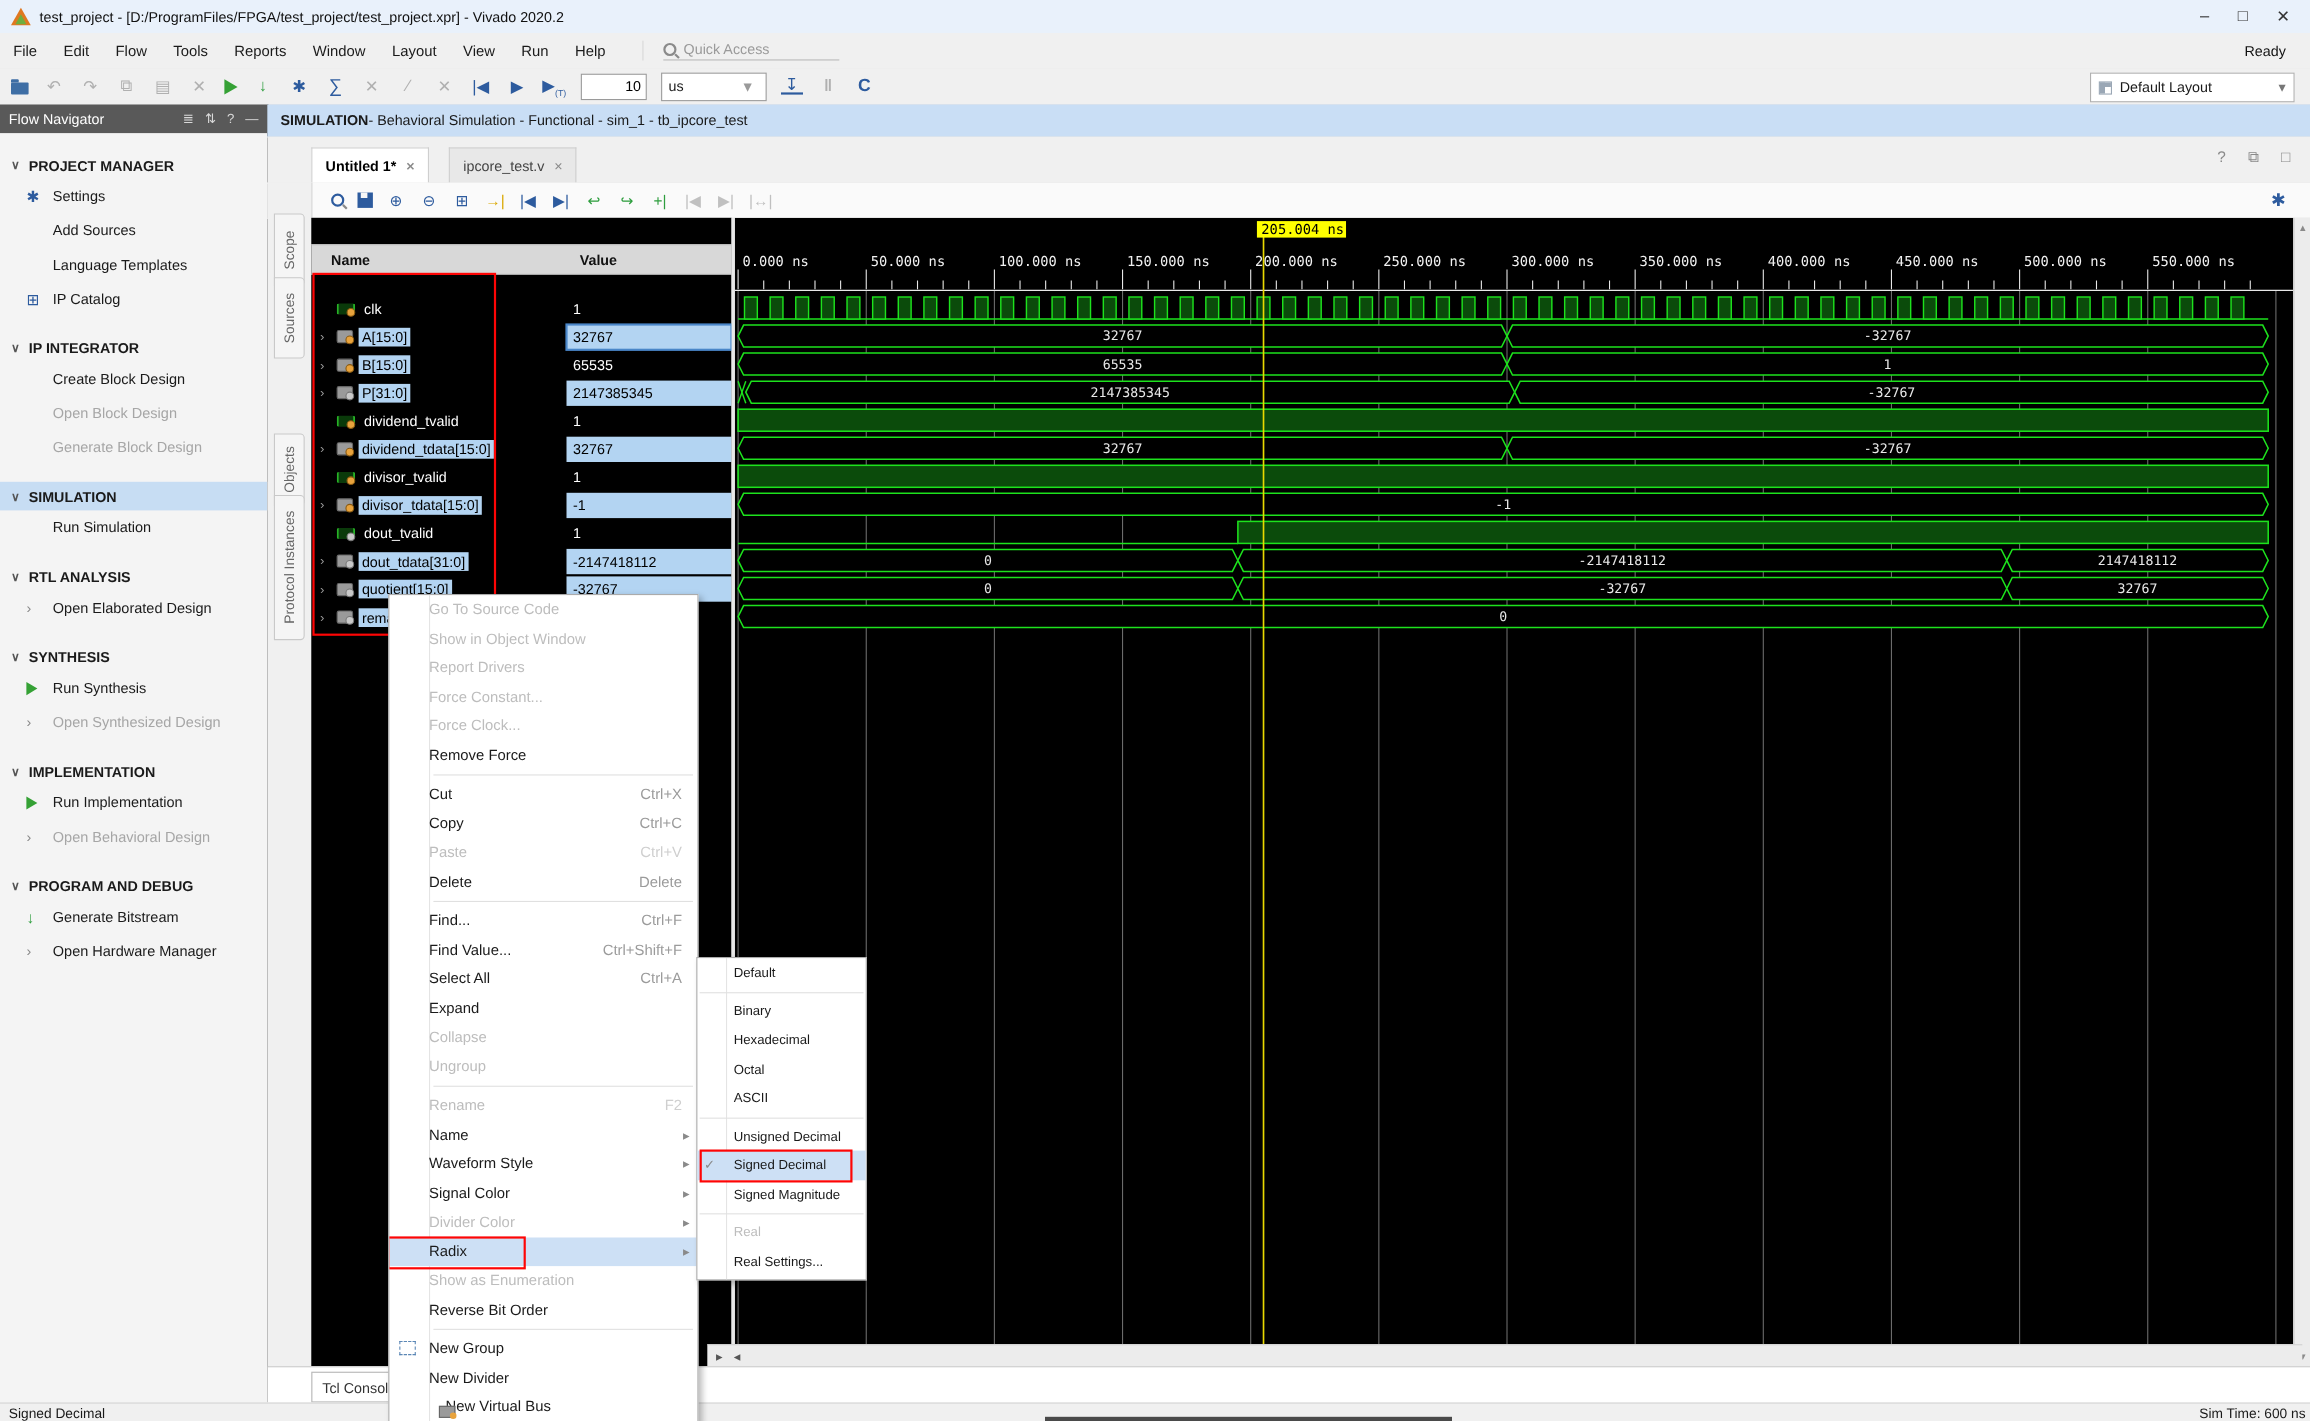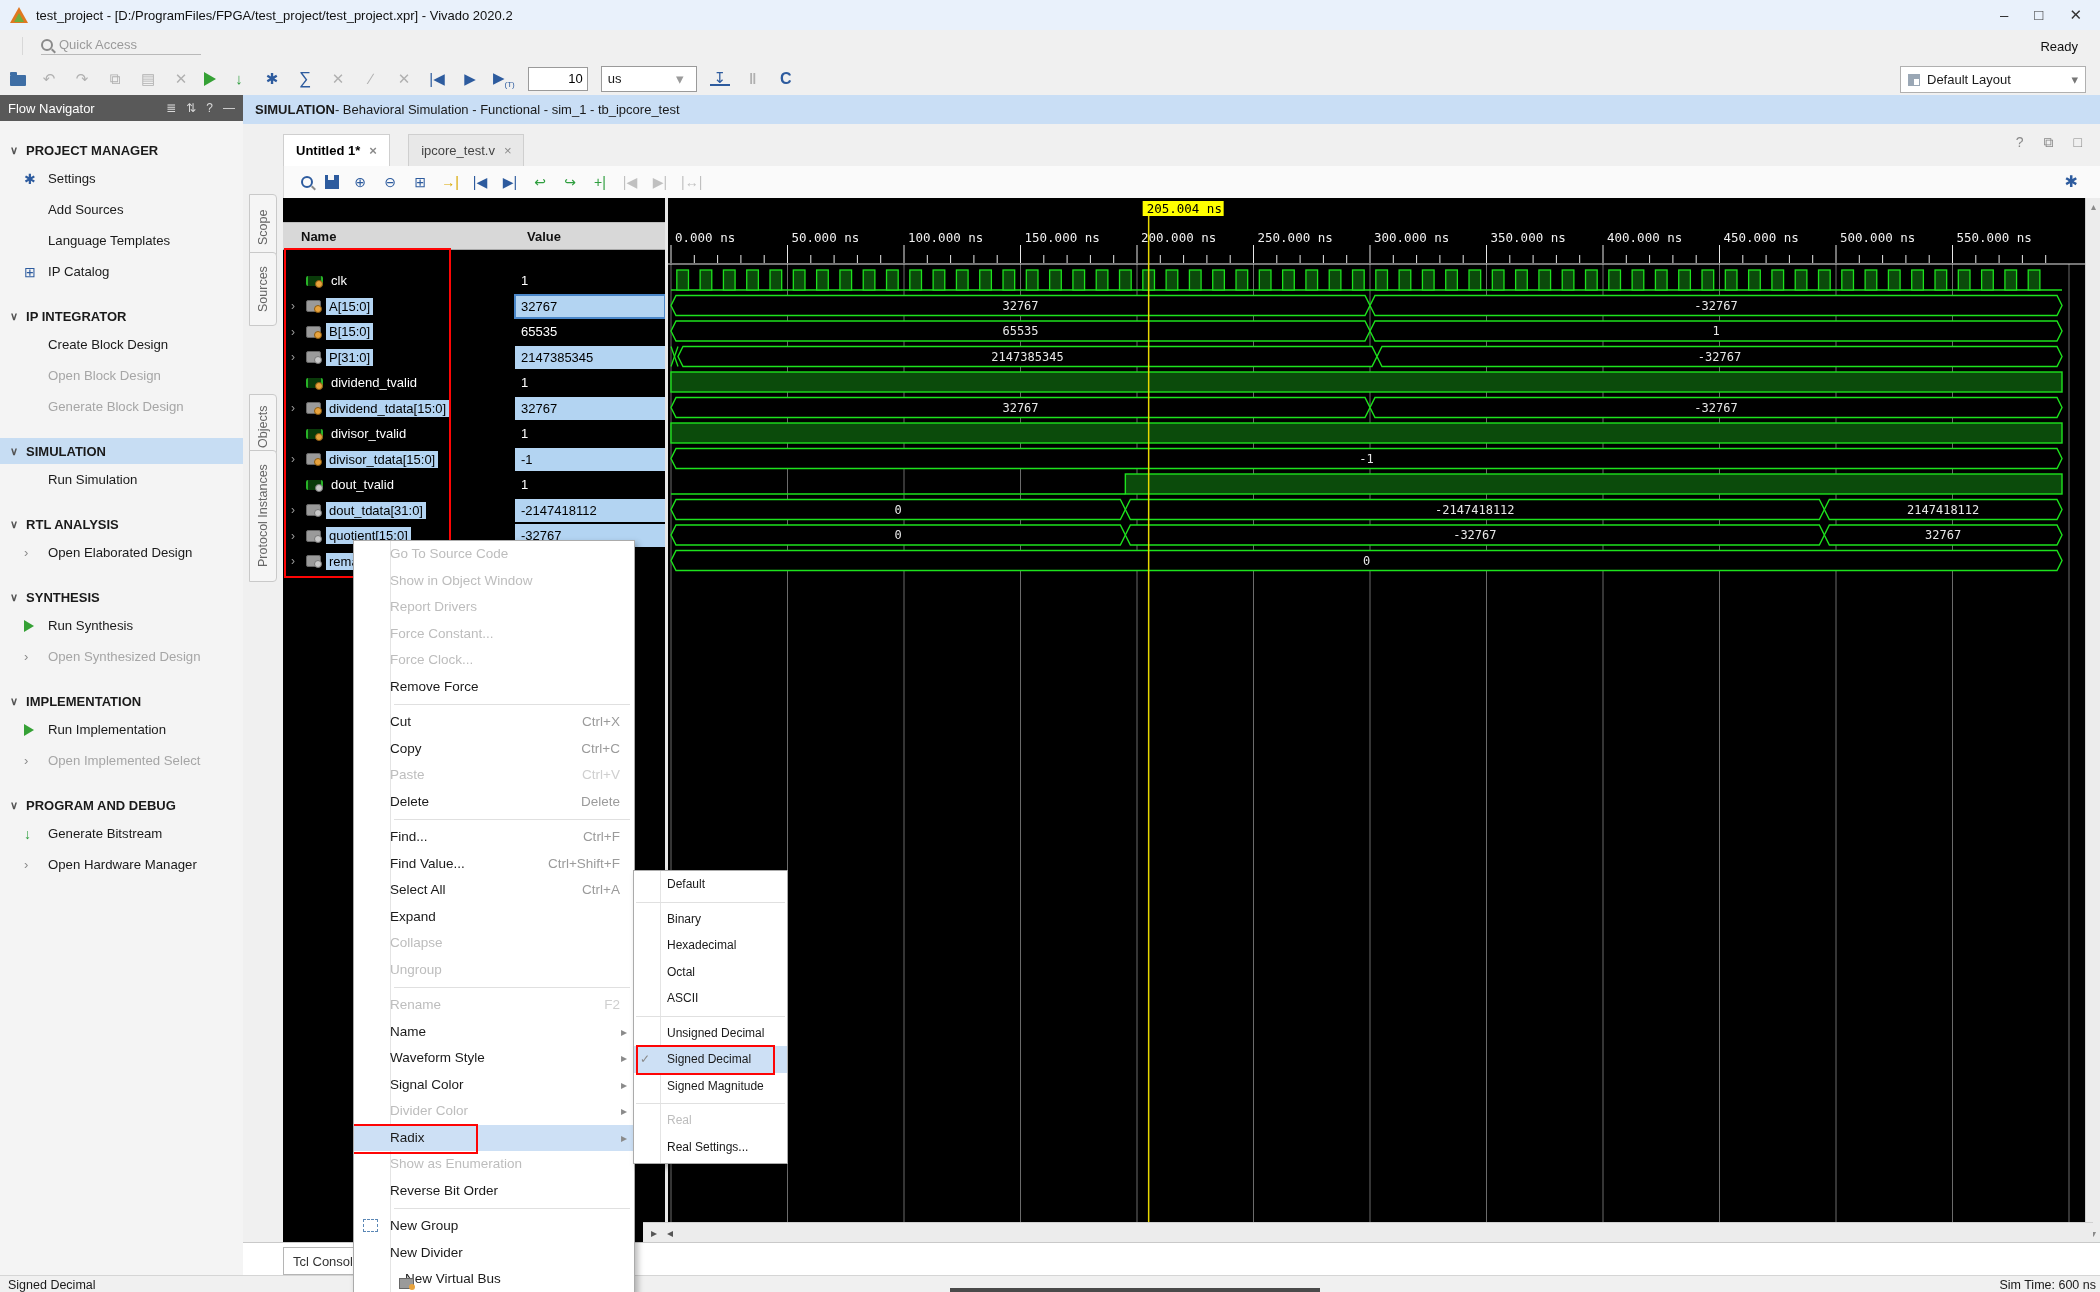--- a/index.html
+++ b/index.html
@@ -126,20 +126,32 @@
     <div id="logo"></div>
     <div id="title-text">test_project - [D:/ProgramFiles/FPGA/test_project/test_project.xpr] - Vivado 2020.2</div>
     <div id="win-controls">
       <span>–</span>
       <span>□</span>
       <span>✕</span>
     </div>
   </div>
 
   <div id="menubar" class="abs">
+    <span id="menu-items" style="display: flex;">
+        <span class="menu-item">File</span>
+        <span class="menu-item">Edit</span>
+        <span class="menu-item">Flow</span>
+        <span class="menu-item">Tools</span>
+        <span class="menu-item">Reports</span>
+        <span class="menu-item">Window</span>
+        <span class="menu-item">Layout</span>
+        <span class="menu-item">View</span>
+        <span class="menu-item">Run</span>
+        <span class="menu-item">Help</span>
+      </span>
     <div id="qa-box">
       <div id="qa-inner">
         <span class="mag"></span>
         <span>Quick Access</span>
       </div>
     </div>
     <span id="ready">Ready</span>
   </div>
 
   <div id="toolbar" class="abs">
@@ -277,21 +289,21 @@
           <div class="fn-item">
             <span class="fico">
               <span class="fn-play"></span>
             </span>
             <span>Run Implementation</span>
           </div>
           <div class="fn-item disabled">
             <span class="fico">
               <span class="fn-chev2">›</span>
             </span>
-            <span>Open Implemented Select</span>
+            <span>Open Behavioral Design</span>
           </div>
         </div>
         <div class="fn-section">
           <div class="fn-title">
             <span class="fn-chev">∨</span>
             <span>PROGRAM AND DEBUG</span>
           </div>
           <div class="fn-item">
             <span class="fico">
               <span class="fn-bit">↓</span>

